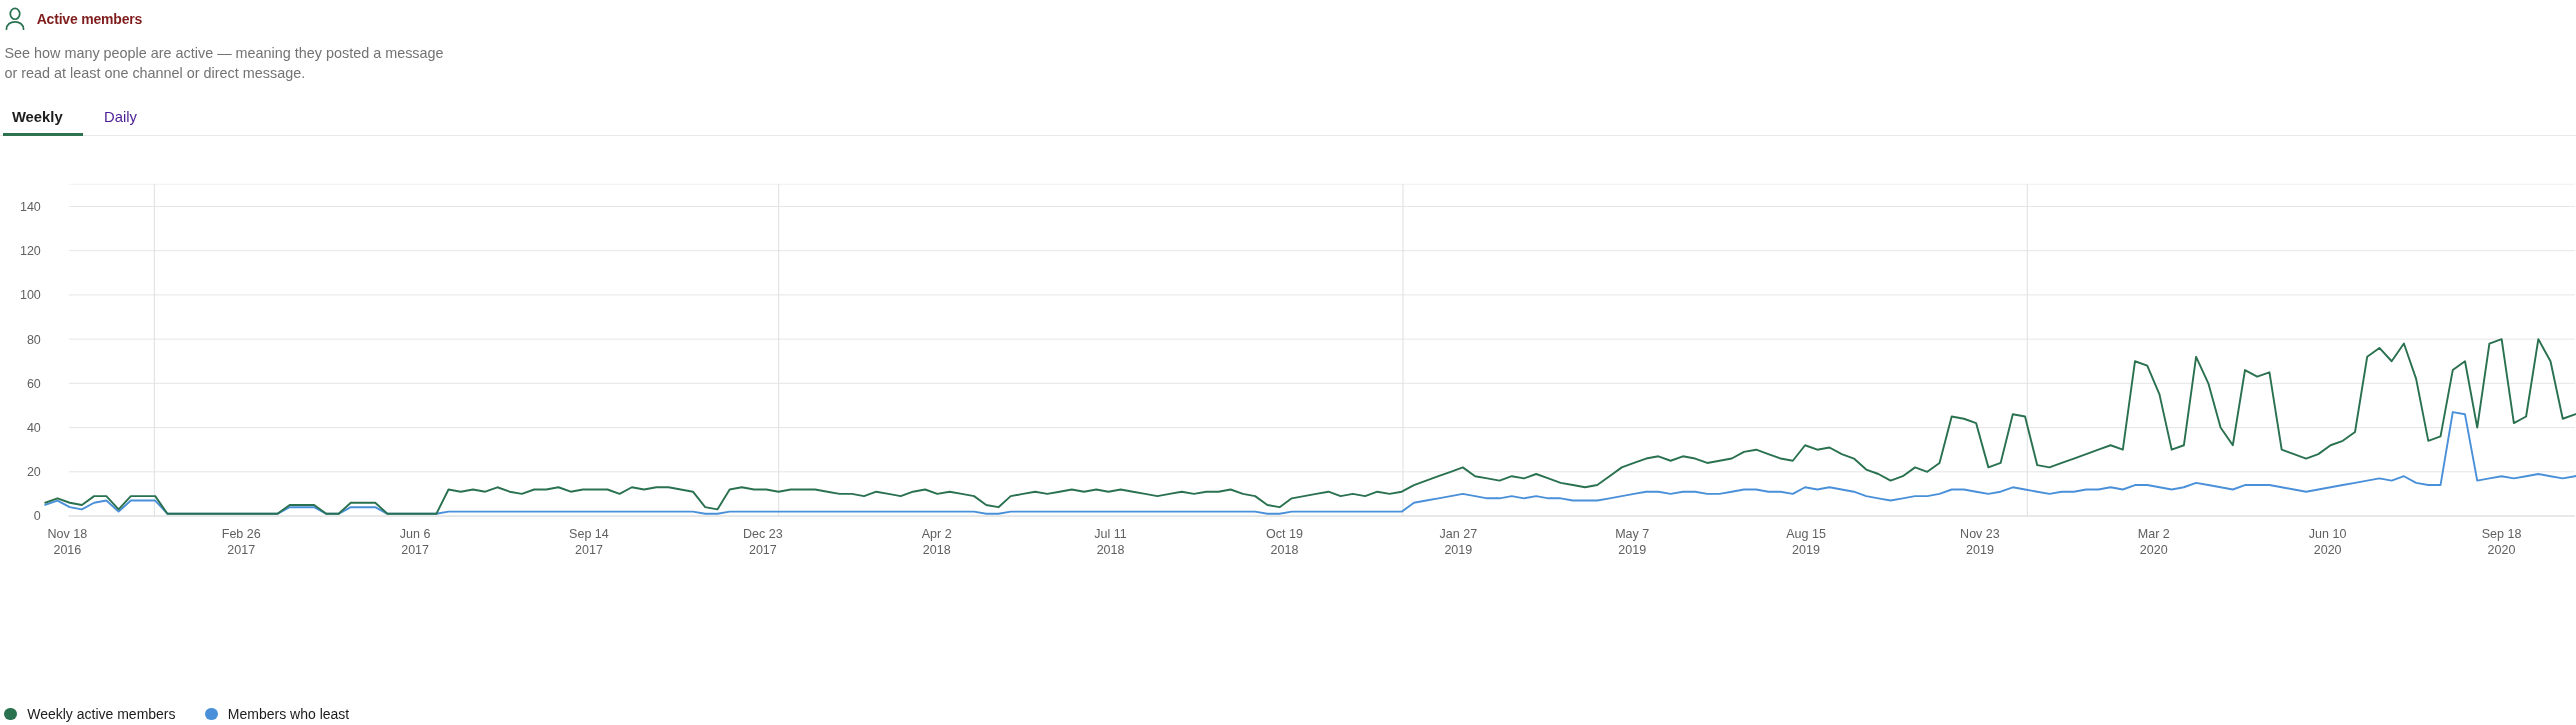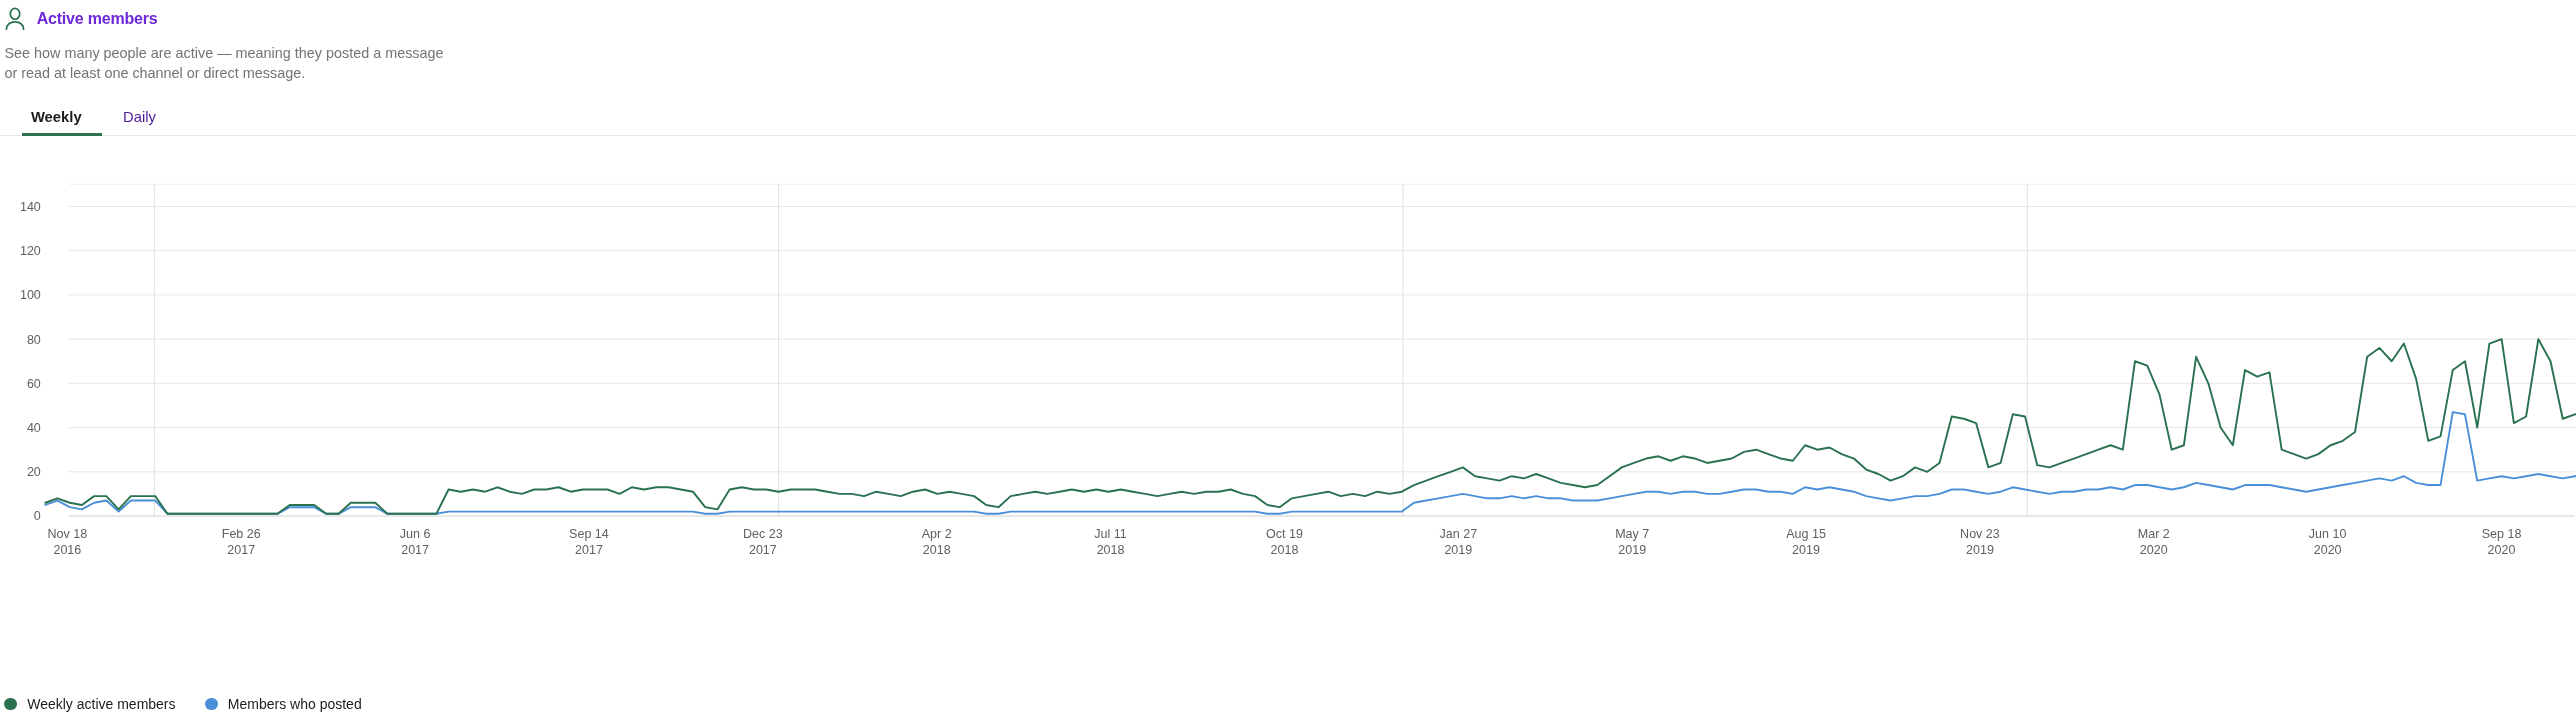--- a/index.html
+++ b/index.html
@@ -19,45 +19,45 @@
   
   .header-row {
     display: flex;
     align-items: center;
     gap: 10.3px;
     padding: 4.4px 0 0 4.4px;
     height: 29.5px;
   }
   .person-icon { width: 22px; height: 23.6px; flex: 0 0 auto; }
   .page-title {
-    font-size: 16px;
+    font-size: 14px;
     font-weight: bold;
     letter-spacing: -0.2px;
-    color: #6d28d9;
+    color: #7f1d1d;
     line-height: 1;
   }
 
   .description {
     margin: 8.9px 0 0 4.4px;
     font-size: 14.4px;
     line-height: 1.42;
     color: #737373;
     max-width: 649px;
     white-space: pre-line;
   }
 
   
   .tabs {
     margin-top: 16px;
     display: flex;
     align-items: flex-end;
     gap: 0;
     border-bottom: 1.5px solid #e8e8e8;
     height: 35px;
-    padding-left: 22px;
+    padding-left: 3px;
   }
   .tab {
     font-size: 14.8px;
     padding: 0 20.7px 9.6px 20.7px;
     color: #4c1d95;
     cursor: pointer;
     position: relative;
     line-height: 1;
     user-select: none;
   }
@@ -94,21 +94,21 @@
     font-size: 17px;
     fill: #616061;
     font-family: "Liberation Sans", sans-serif;
     text-anchor: middle;
   }
 
   
   .legend {
     position: absolute;
     left: 4.4px;
-    bottom: 14px;
+    bottom: 4px;
     display: flex;
     align-items: center;
     gap: 29.5px;
   }
   .legend-item {
     display: flex;
     align-items: center;
     gap: 10.3px;
     cursor: pointer;
   }
@@ -232,16 +232,16 @@
     </svg>
 </div>
 
 <div class="legend">
   <div class="legend-item">
     <span class="legend-dot" id="legend-dot-0" style="background: rgb(42, 113, 80);"></span>
     <span class="legend-label">Weekly active members</span>
   </div>
   <div class="legend-item">
     <span class="legend-dot" id="legend-dot-1" style="background: rgb(74, 144, 217);"></span>
-    <span class="legend-label">Members who posted</span>
+    <span class="legend-label">Members who least</span>
   </div>
 </div>
 
 
 </body></html>

